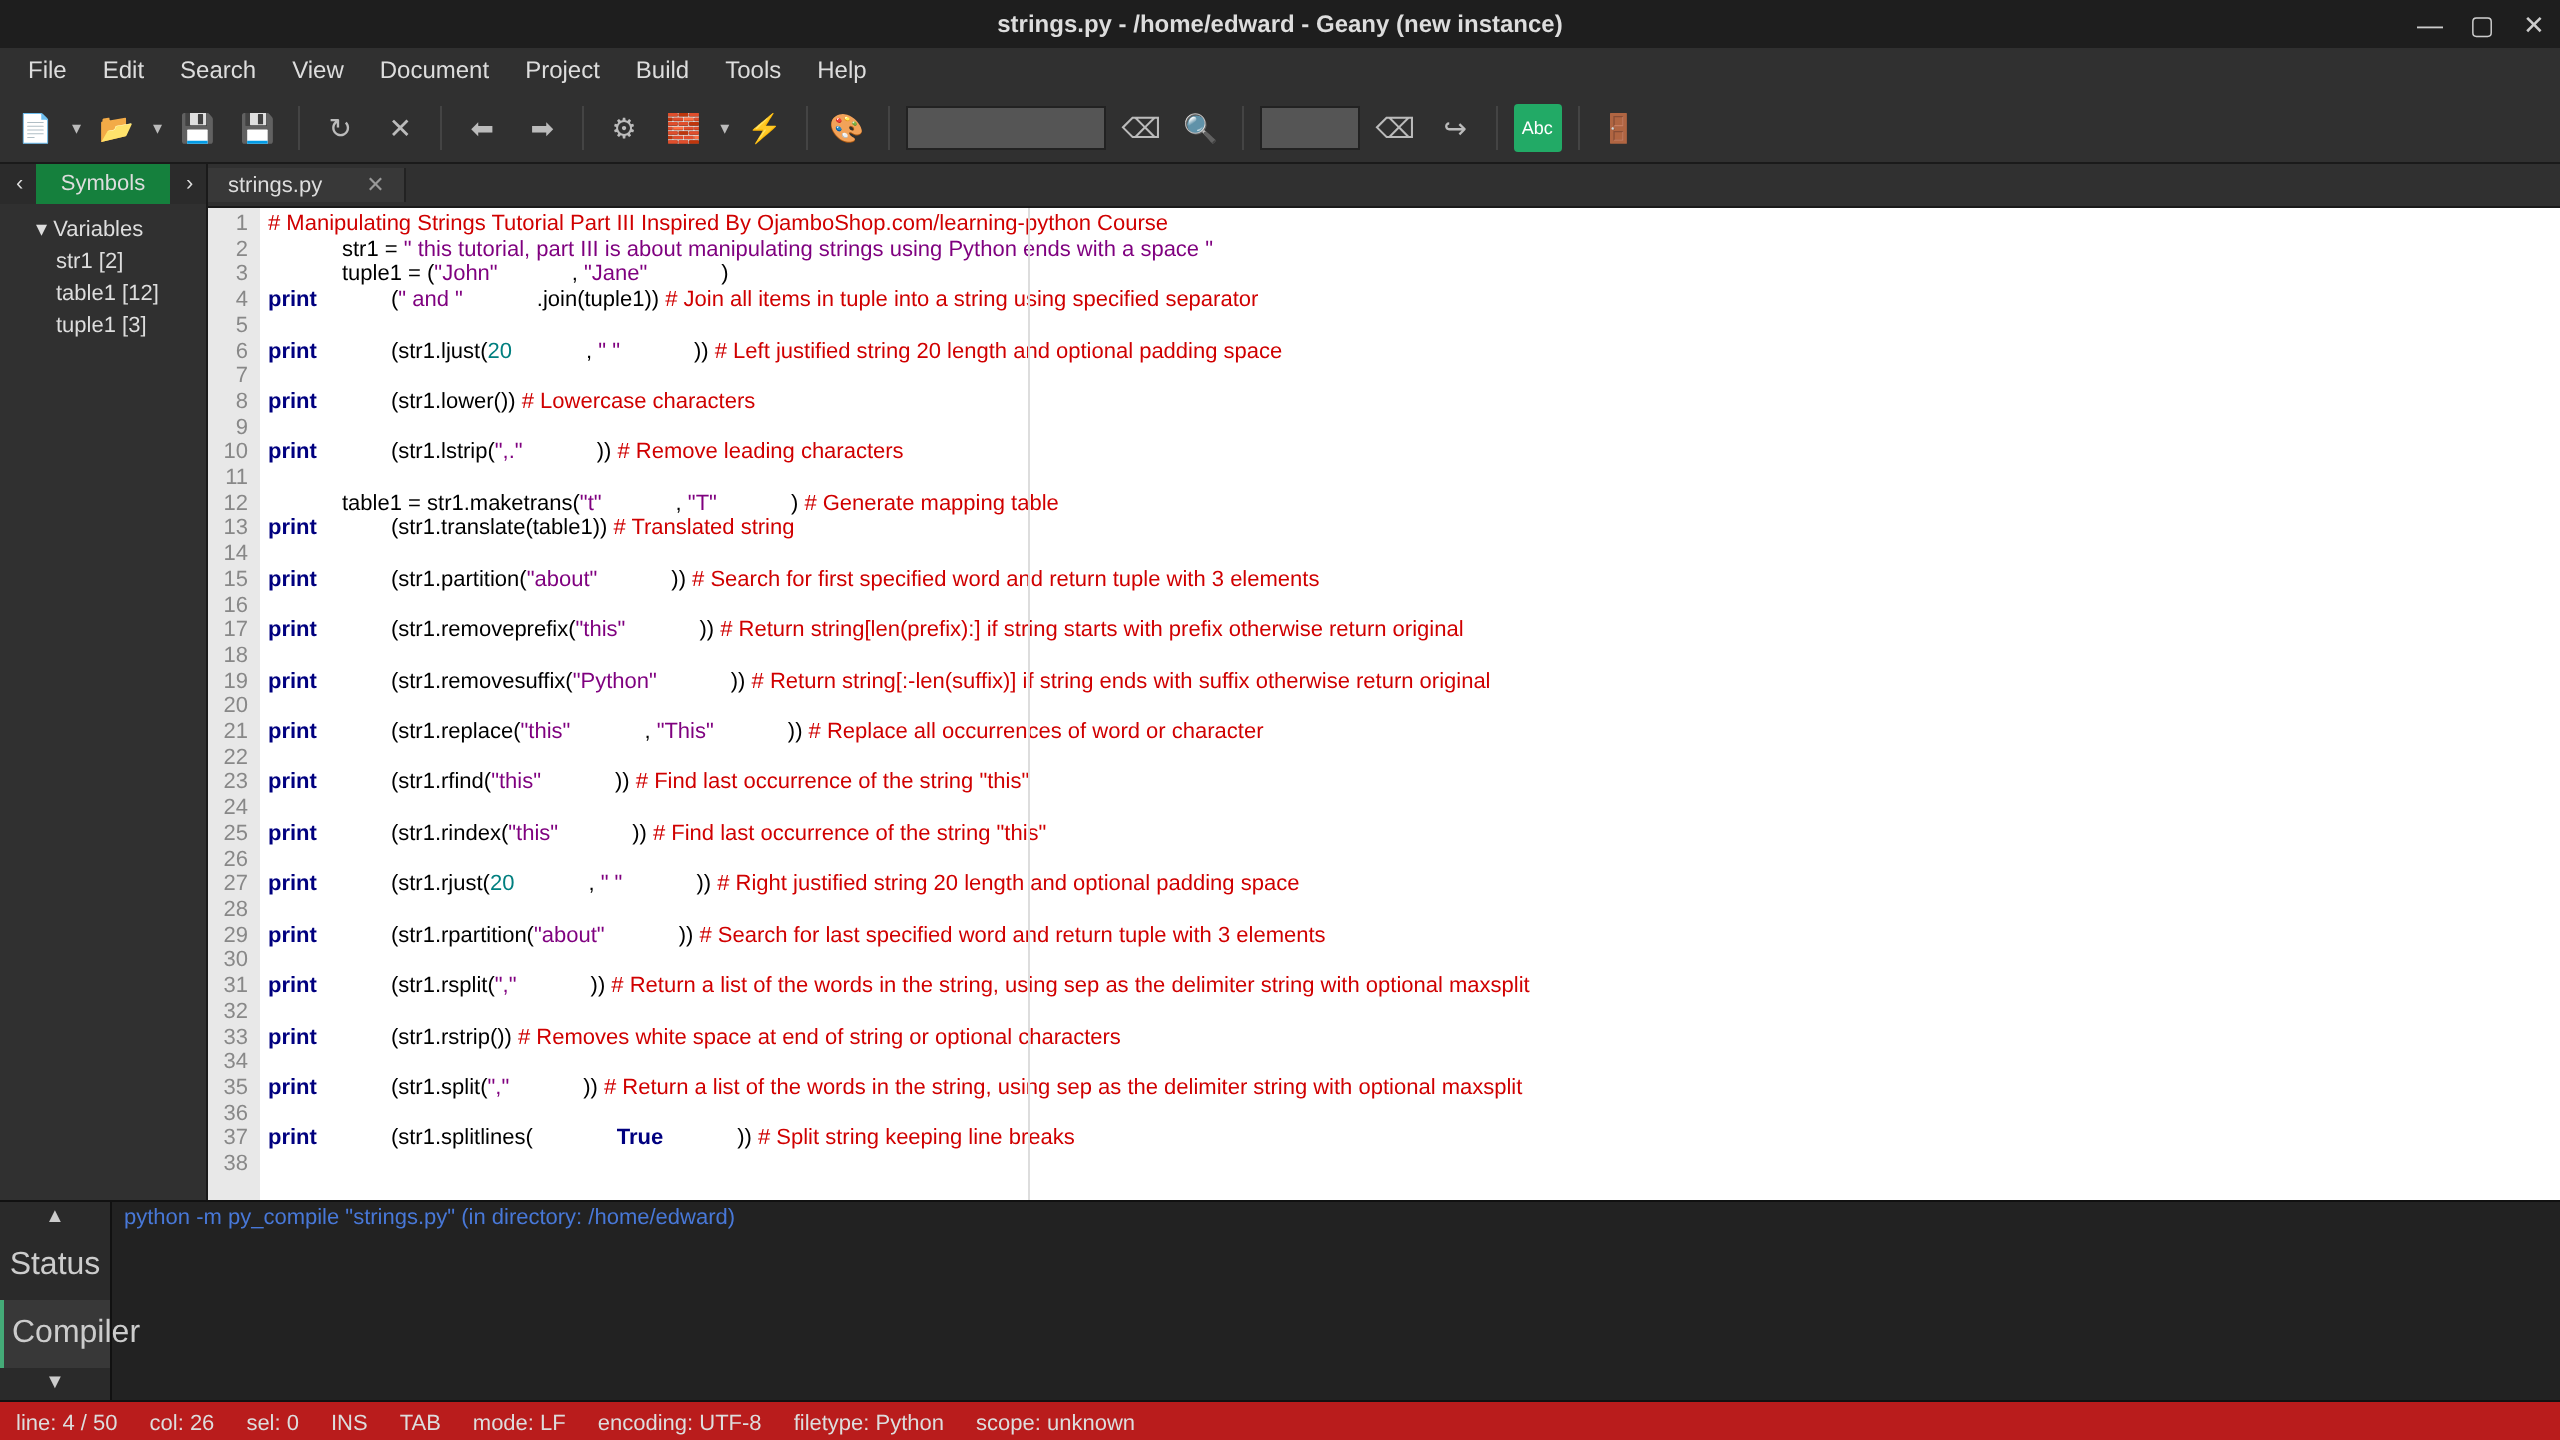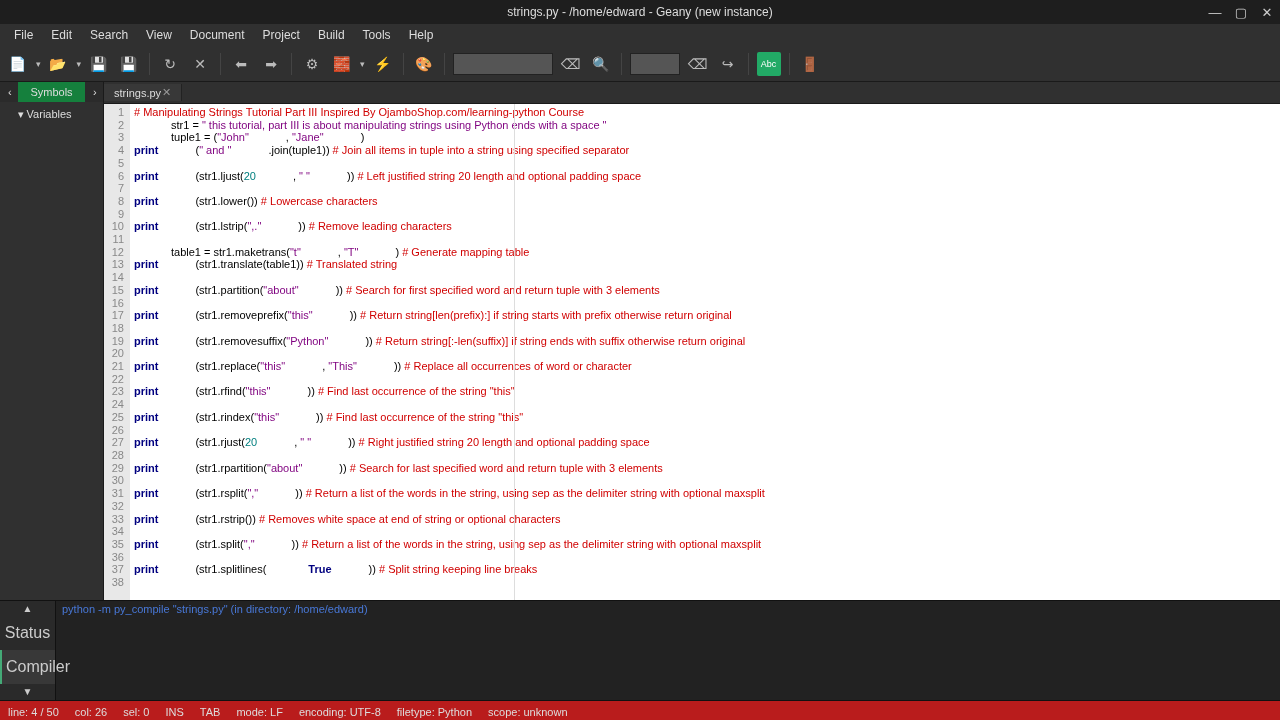--- a/index.html
+++ b/index.html
@@ -1,19 +1,19 @@
 <!DOCTYPE html>
 <html><head>
 <meta charset="utf-8">
 <style>
 * { margin: 0; padding: 0; box-sizing: border-box; font-family: "Segoe UI", sans-serif; }
 body { background: #2b2b2b; color: #ccc; font-size: 12px; overflow: hidden; width: 1280px; height: 720px; }
 
 .titlebar { background: #1e1e1e; height: 24px; display: flex; align-items: center; justify-content: center; position: relative; }
-.titlebar .title { color: #ddd; font-size: 12px; font-weight: 400; }
+.titlebar .title { color: #ddd; font-size: 12px; font-weight: 700; }
 .titlebar .ctrls { position: absolute; right: 4px; display: flex; gap: 8px; }
 .titlebar .ctrls span { width: 18px; height: 18px; display: flex; align-items: center; justify-content: center; color: #ccc; font-size: 13px; cursor: pointer; }
 
 .menubar { background: #303030; height: 22px; display: flex; align-items: center; padding: 0 6px; gap: 2px; }
 .menubar span { color: #ddd; padding: 2px 8px; font-size: 12px; cursor: pointer; }
 
 .toolbar { background: #303030; height: 36px; border-bottom: 1px solid #1a1a1a; display: flex; align-items: center; padding: 0 6px; gap: 6px; }
 .tbtn { width: 24px; height: 24px; display: flex; align-items: center; justify-content: center; cursor: pointer; color: #bbb; font-size: 14px; }
 .tsep { width: 1px; height: 22px; background: #444; margin: 0 2px; }
 .tinput { background: #555; border: 1px solid #222; height: 22px; width: 100px; }
@@ -24,21 +24,21 @@
 .sidebar { width: 104px; background: #303030; display: flex; flex-direction: column; border-right: 1px solid #1a1a1a; }
 .sidetab-row { display: flex; }
 .sidetab { flex: 1; background: #15803d; padding: 4px 8px; color: #ddd; font-size: 11px; text-align: center; cursor: pointer; }
 .sidetab.inact { width: 18px; flex: 0 0 18px; background: #2b2b2b; }
 .tree { padding: 4px 14px; font-size: 11px; color: #ddd; }
 .tree-item { padding: 2px 4px 2px 14px; cursor: pointer; }
 .tree-parent { padding: 2px 4px; }
 
 .editor-pane { flex: 1; display: flex; flex-direction: column; }
 .doctabs { background: #303030; height: 22px; display: flex; align-items: center; border-bottom: 1px solid #1a1a1a; }
-.doctab { background: #383838; padding: 2px 10px; font-size: 11px; color: #ddd; display: flex; align-items: center; gap: 1px; border-right: 1px solid #222; }
+.doctab { background: #383838; padding: 2px 10px; font-size: 11px; color: #ddd; display: flex; align-items: center; gap: 22px; border-right: 1px solid #222; }
 .doctab .x { font-size: 11px; color: #999; cursor: pointer; }
 
 .code-area { display: flex; flex: 1; background: #fff; overflow: hidden; font-family: "DejaVu Sans Mono", monospace; font-size: 11px; }
 .gutter { background: #e8e8e8; color: #888; text-align: right; padding: 2px 6px 2px 4px; line-height: 12.7px; user-select: none; min-width: 26px; }
 .code { padding: 2px 4px; line-height: 12.7px; color: #000; white-space: pre; position: relative; flex: 1; }
 .code .margin { position: absolute; left: 384px; top: 0; bottom: 0; width: 1px; background: #ddd; }
 .kw { color: #00007f; font-weight: bold; margin-left: 42px; }
 .fn { color: #00007f; font-weight: bold; }
 .str { color: #7f007f; }
 .num { color: #007f7f; }
@@ -116,20 +116,25 @@
 
 <div class="main">
   <div class="sidebar">
     <div class="sidetab-row">
       <div class="sidetab inact">‹</div>
       <div class="sidetab">Symbols</div>
       <div class="sidetab inact">›</div>
     </div>
     <div class="tree">
       <div class="tree-parent">▾ <span>Variables</span></div>
+      <div id="tree-items">
+          <div class="tree-item">str1 [2]</div>
+          <div class="tree-item">table1 [12]</div>
+          <div class="tree-item">tuple1 [3]</div>
+        </div>
     </div>
   </div>
 
   <div class="editor-pane">
     <div class="doctabs">
       <div class="doctab">
         <span>strings.py</span>
         <span class="x">✕</span>
       </div>
     </div>

